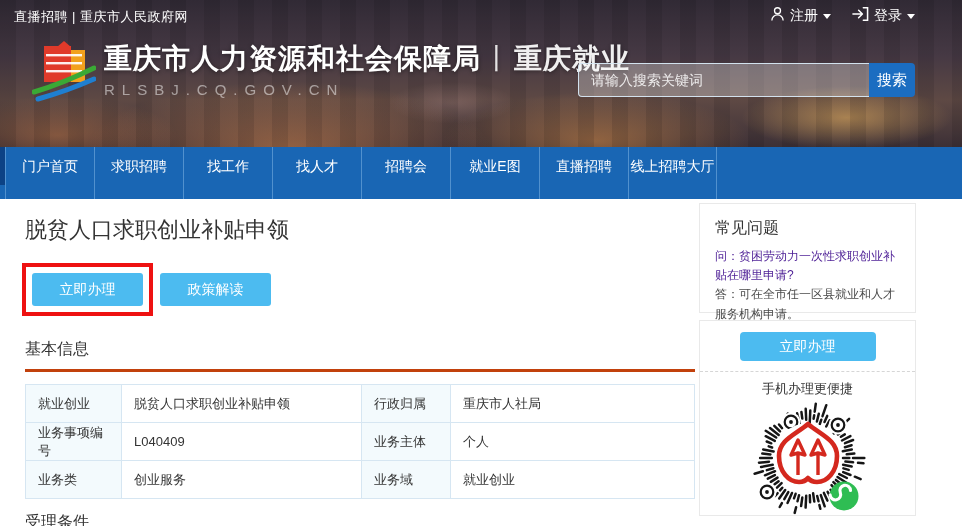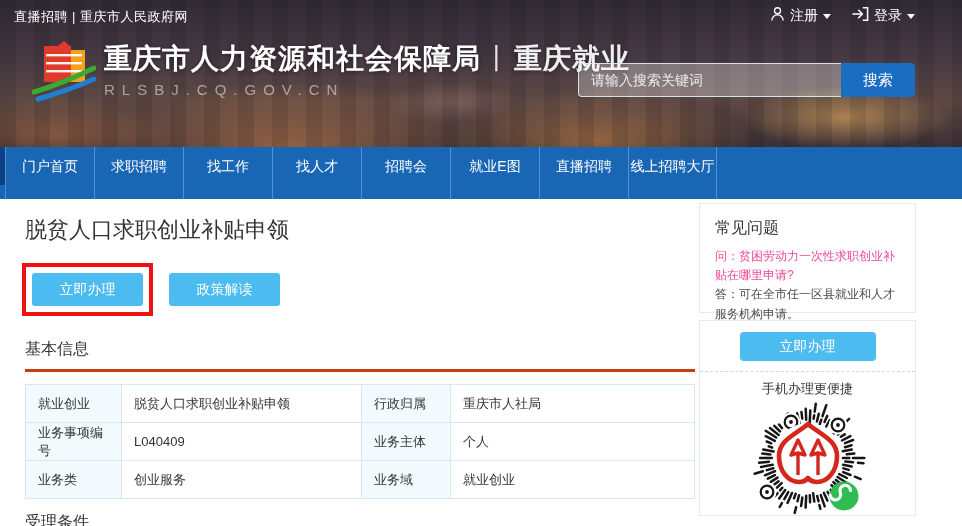--- a/index.html
+++ b/index.html
@@ -32,53 +32,53 @@
   .site-title { font-size:28px; font-weight:bold; color:#fff; letter-spacing:1px;
     text-shadow:0 1px 4px rgba(0,0,0,.45); white-space:nowrap; }
   .site-title .secondary { opacity:.92; }
   .site-title .divider { opacity:.85; font-weight:400; padding:0 2px; }
   .site-domain { font-size:15px; color:rgba(255,255,255,.50); letter-spacing:7px; margin-top:3px; }
   .search { position:absolute; right:47px; top:63px; z-index:3; width:337px; height:34px; display:flex; }
   .search input { flex:1; min-width:0; background:rgba(255,255,255,.30);
     border:1px solid rgba(215,232,245,.95); border-right:none;
     border-radius:4px 0 0 4px; padding:0 12px; font-size:14px; color:#fff; outline:none; }
   .search input::placeholder { color:rgba(255,255,255,.85); }
-  .search .sbtn { width:74px; background:#1b6dc1; color:#fff; border:none;
+  .search .sbtn { width:46px; background:#1b6dc1; color:#fff; border:none;
     border-radius:0 4px 4px 0; font-size:15px; cursor:pointer;
     font-family:inherit; }
 
   
   .nav { display:flex; width:962px; height:52px; background:#1966b4; }
   .nav .edge { width:5px; height:38px; background:#0c4285; }
   .nav-item { width:89px; text-align:center; line-height:38px; color:#fff; font-size:14px;
     border-left:1px solid rgba(150,198,238,.45); cursor:pointer; white-space:nowrap; }
   .nav-item:last-of-type { border-right:1px solid rgba(150,198,238,.45); }
 
   
   .main { position:absolute; left:25px; top:185px; width:670px; }
   .page-title { margin-top:32px; font-size:22px; font-weight:500; color:#333; line-height:26px; }
   .btn-row { margin-top:20px; display:flex; align-items:center; }
   .red-box { display:inline-block; border:4px solid #ee1111; padding:6px; margin-left:-3px; }
   .btn-blue { width:111px; height:33px; background:#4cbbf0; color:#fff; border:none;
     border-radius:3px; font-size:14px; cursor:pointer; font-family:inherit; }
-  .btn-policy { margin-left:16px; }
+  .btn-policy { margin-left:7px; }
   .section-title { margin-top:23px; font-size:16px; color:#333; padding-bottom:9px;
     border-bottom:3px solid #c2410c; }
   .sec-accept { margin-top:13px; }
   table.info { width:670px; border-collapse:collapse; margin-top:12px; font-size:13px; color:#333; }
   table.info td { border:1px solid #d6e6f2; height:38px; padding:0 12px; background:#fff; }
   table.info td.lbl { background:#f3fafd; width:96px; }
   table.info td.lbl2 { background:#f3fafd; width:89px; }
   table.info td.val1 { width:240px; }
 
   
   .sidebar { position:absolute; left:699px; top:203px; width:217px; }
   .faq-box { border:1px solid #e9e9e9; padding:14px 15px 10px; height:110px; background:#fff; }
   .faq-title { font-size:16px; color:#333; }
-  .faq-q { margin-top:8px; font-size:12px; line-height:1.6; color:#ec4899; }
+  .faq-q { margin-top:8px; font-size:12px; line-height:1.6; color:#4c1d95; }
   .faq-a { font-size:12px; line-height:1.6; color:#4a4a4a; }
   .apply-box { border:1px solid #e9e9e9; margin-top:7px; height:196px; background:#fff;
     text-align:center; padding-top:11px; }
   .apply-btn { width:136px; height:29px; background:#4cbbf0; color:#fff; border:none;
     border-radius:4px; font-size:14px; cursor:pointer; font-family:inherit; }
   .dash-div { margin:10px 0 0; border-top:1px dashed #d6d6d6; }
   .mobile-tip { margin-top:8px; font-size:13px; color:#333; }
   .qr-wrap { margin-top:1px; }
   #qr-dash-group line { stroke:#161616; stroke-width:2.5; stroke-linecap:round; }
 </style>

